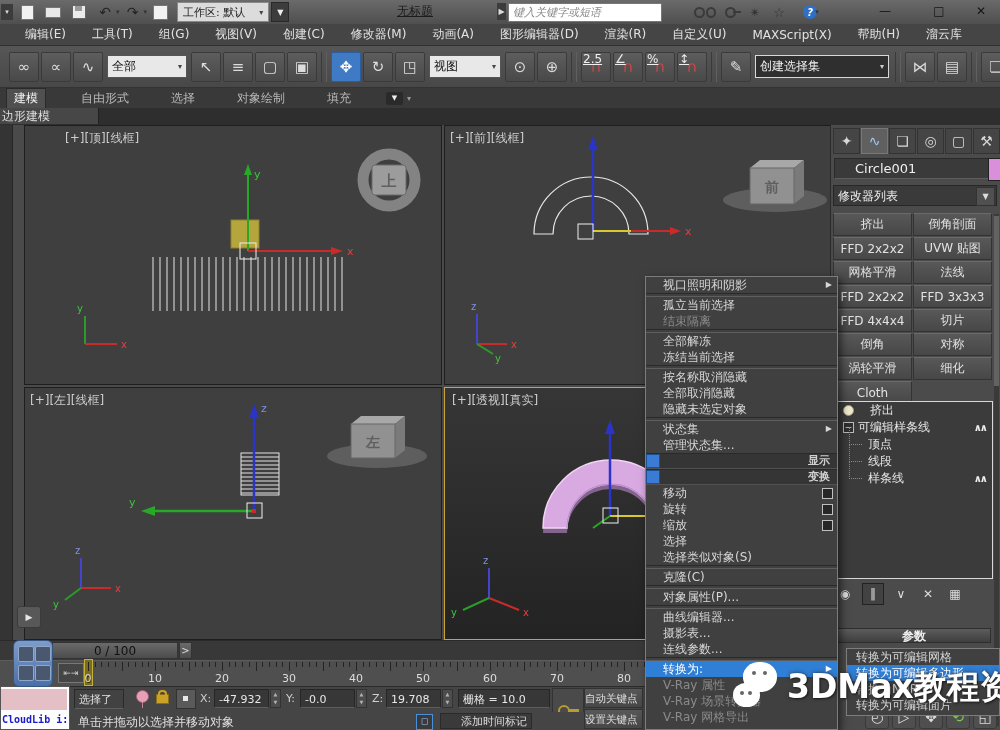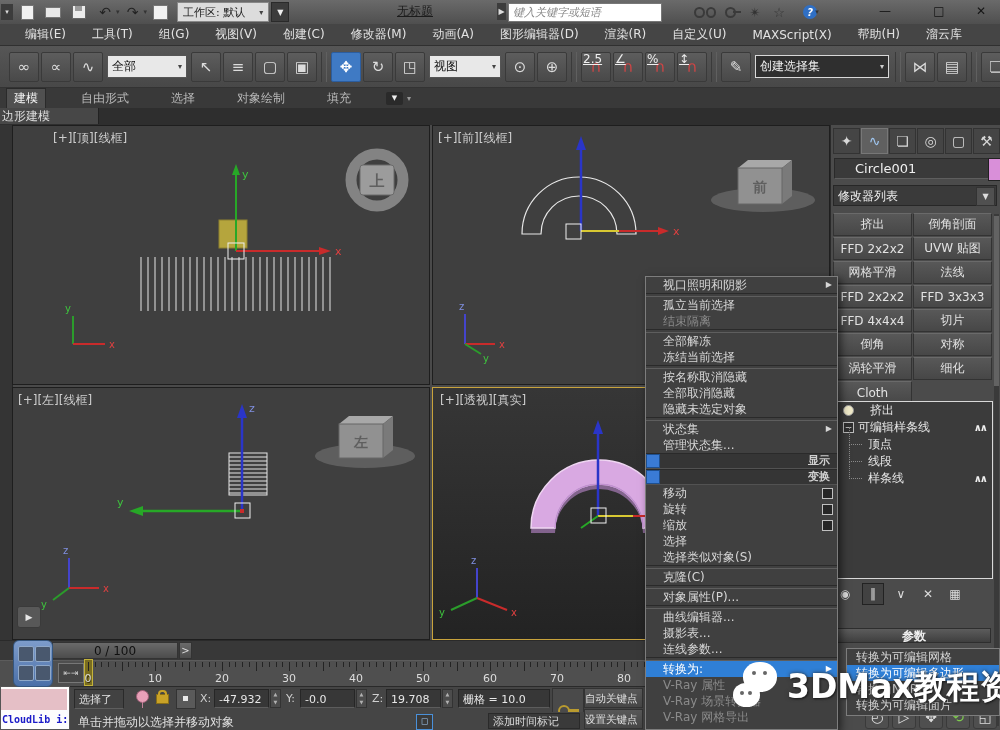--- a/index.html
+++ b/index.html
@@ -60,21 +60,21 @@
   .ribbon-tab.active{background:#505050;color:#f2f2f2;border:1px solid #2a2a2a;border-bottom:none;}
   .ribbon-dd{width:17px;height:13px;background:#2a2a2a;border-radius:2px;color:#eee;font-size:7px;
       display:flex;align-items:center;justify-content:center;margin-right:4px;}
   .ribbon-dd2{color:#999;font-size:8px;}
   #ribbon2{left:0;top:108px;width:1000px;height:17px;background:#2e2e2e;}
   #ribbon2 .subtab{position:absolute;left:0;top:0;width:96px;height:16px;background:#474747;border-right:1px solid #222;
       color:#ddd;font-size:12px;line-height:16px;padding-left:2px;}
 
   
   #leftstrip{left:0;top:125px;width:12px;height:561px;background:#343434;border-right:1px solid #262626;}
-  .vp{background:#3f3f3f;border:1px solid #1e1e1e;box-sizing:border-box;overflow:hidden;}
+  .vp{background:#3f3f3f;border:1px solid #1e1e1e;box-sizing:border-box;overflow:hidden;margin-left:12px;}
   .vp.active{border:1px solid #c8a33c;}
   #vp-persp{background:linear-gradient(#363636,#232323);}
   .vp-label{position:absolute;top:4px;font-size:12px;color:#cdcdcd;white-space:nowrap;z-index:2;}
 
   
   #rpanel{left:830px;top:125px;width:170px;height:605px;background:#4b4b4b;border-left:1px solid #2a2a2a;box-sizing:border-box;}
   #cp-tabs{position:absolute;left:2px;top:3px;display:flex;}
   .cp-tab{width:25px;height:24px;display:flex;align-items:center;justify-content:center;font-size:14px;color:#d8d8d8;
       background:#454545;border:1px solid #333;margin-right:1px;}
   .cp-tab.active{background:#606060;border-color:#777;color:#9fc6f0;}
@@ -141,21 +141,21 @@
   #gizmo-ic:before{content:"";position:absolute;left:6px;top:6px;width:5px;height:5px;background:#e8e8e8;}
   #key-button{position:absolute;left:552px;top:1px;width:30px;height:43px;background:#4a4a4a;border:1px solid #333;}
   #key-button .kc{position:absolute;left:5px;top:16px;width:8px;height:8px;border:2px solid #b99b2f;border-radius:50%;}
   #key-button .kb{position:absolute;left:16px;top:20px;width:10px;height:3px;background:#b99b2f;}
   .keybtn{position:absolute;background:linear-gradient(#585858,#474747);border:1px solid #333;color:#e0e0e0;
       font-size:10.5px;text-align:left;line-height:18px;box-sizing:border-box;white-space:nowrap;overflow:hidden;}
   #prompt-text{position:absolute;left:78px;top:2px;font-size:12px;color:#e0e0e0;white-space:nowrap;}
   #cube-ic{position:absolute;left:416px;top:2px;width:15px;height:14px;border:1px solid #4a90d9;background:#3a3a3a;
       color:#9fc6f0;font-size:9px;text-align:center;line-height:13px;}
   #timetag{position:absolute;left:440px;top:1px;width:92px;height:16px;background:#3a3a3a;border:1px solid #2a2a2a;
-      color:#dcdcdc;font-size:11px;line-height:16px;padding-left:4px;box-sizing:border-box;white-space:nowrap;margin-left:48px;}
+      color:#dcdcdc;font-size:11px;line-height:16px;padding-left:20px;box-sizing:border-box;white-space:nowrap;}
   #cloudlib{left:0;top:686px;width:70px;height:44px;background:#fdfdfd;z-index:15;border:1px solid #555;box-sizing:border-box;}
   #cloudlib .pink{position:absolute;left:0;top:2px;width:66px;height:21px;background:#e5bfc6;}
   #cloudlib .txt{position:absolute;left:1px;top:27px;font-family:"DejaVu Sans Mono","Liberation Mono",monospace;
       font-size:10px;font-weight:bold;color:#1a1ac8;white-space:nowrap;}
   #layout-btn{left:13px;top:640px;width:38px;height:45px;background:linear-gradient(#7d9ccb,#4a6fa8);border:1px solid #35567e;
       border-radius:6px;z-index:20;display:grid;grid-template-columns:14px 14px;grid-gap:3px;align-content:center;justify-content:center;}
   #layout-btn i{width:14px;height:14px;background:#49586e;border:1px solid #8fa8c8;border-radius:2px;}
   #expand-arrow-btn{left:17px;top:606px;width:22px;height:20px;background:#585858;border:1px solid #3a3a3a;border-radius:3px;
       color:#e8e8e8;font-size:9px;display:flex;align-items:center;justify-content:center;z-index:20;}
 

